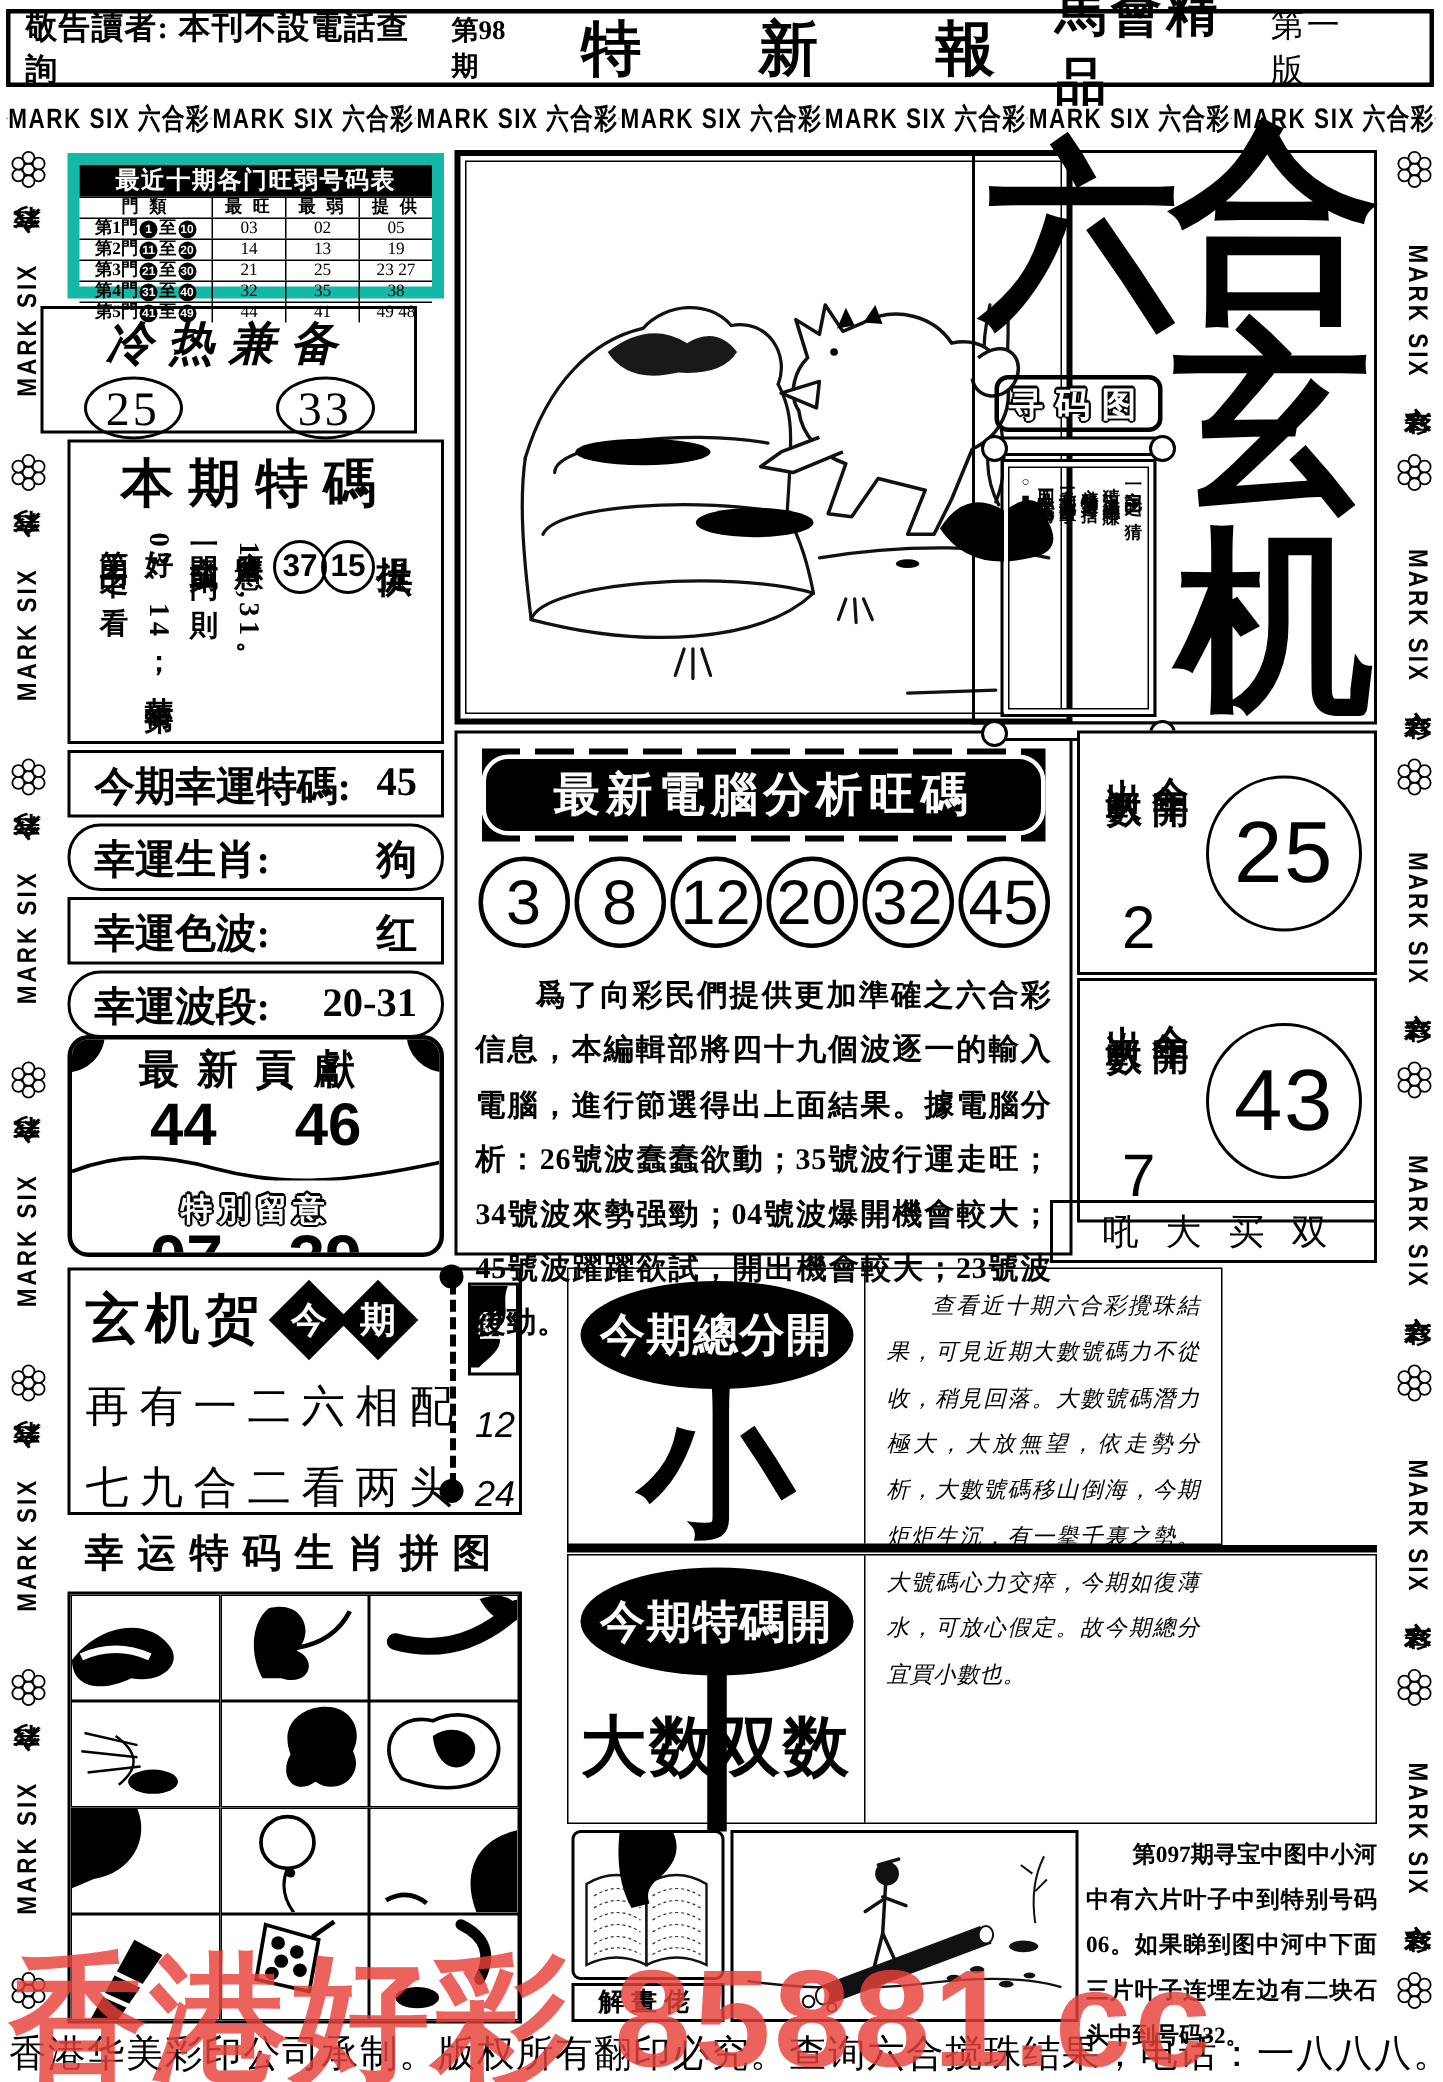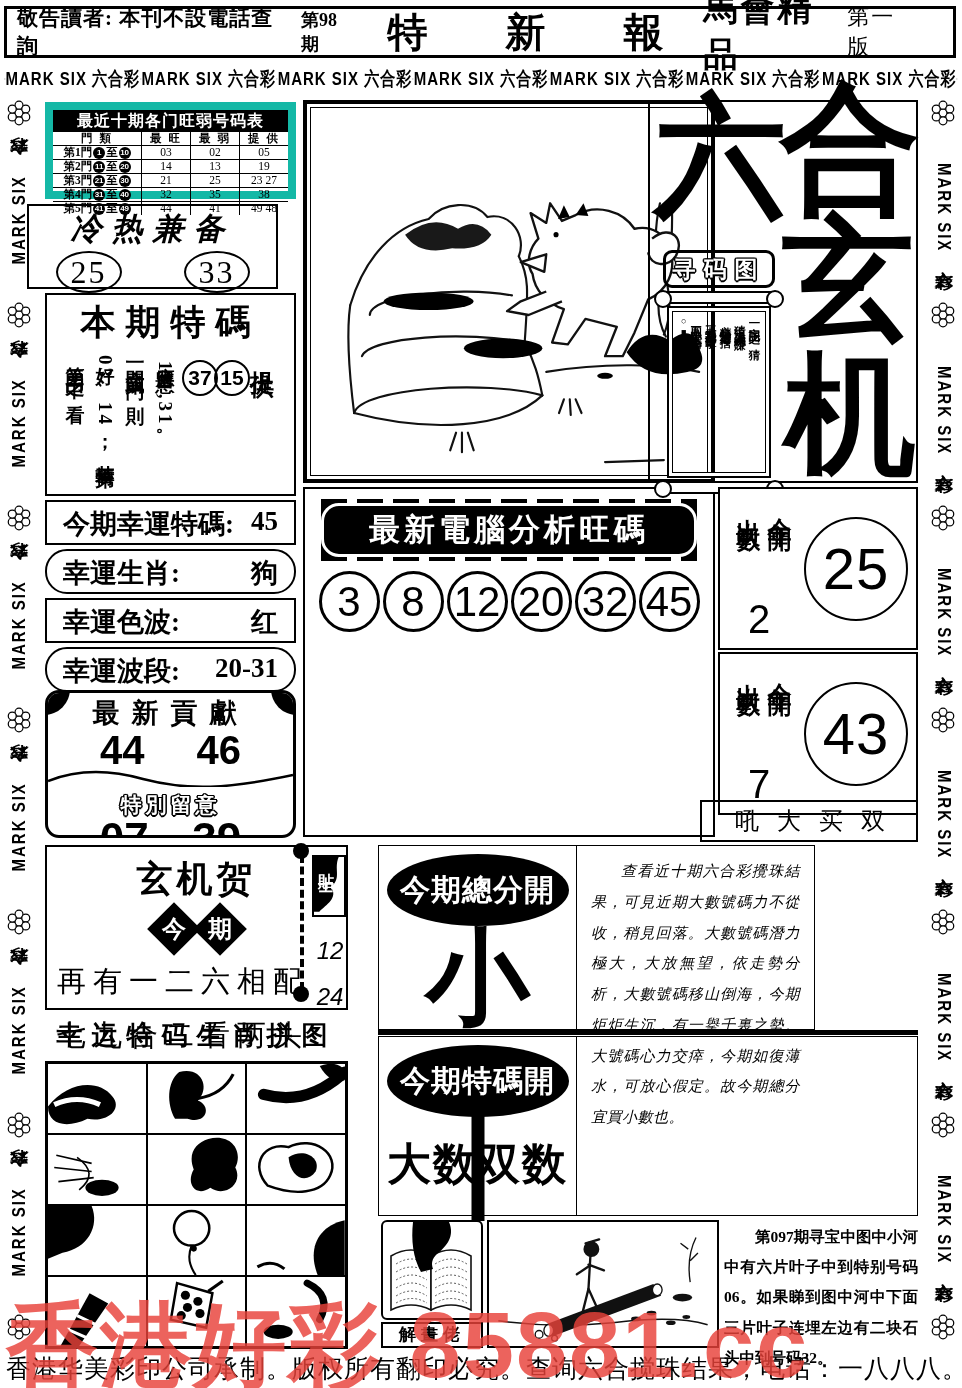--- a/index.html
+++ b/index.html
@@ -75,21 +75,21 @@
   .ct-title { font-size:27px; font-weight:bold; letter-spacing:12px; margin-top:2px; }
   .ct-nums { display:flex; justify-content:space-around; padding:0 26px; font-size:40px;
     font-weight:bold; line-height:0.95; font-family:"Liberation Sans",sans-serif; }
   .ct-note { font-size:21px; font-weight:bold; letter-spacing:4px; color:#fff;
     text-shadow:-1.5px 0 #000,1.5px 0 #000,0 -1.5px #000,0 1.5px #000,-1px -1px #000,1px 1px #000,-1px 1px #000,1px -1px #000; }
   .ct-note2 { display:flex; justify-content:space-around; padding:0 30px; font-size:44px;
     font-weight:bold; line-height:0.9; font-family:"Liberation Sans",sans-serif; }
 
   
   .mystery { left:45px; top:845px; width:303px; height:165px; border:2px solid #000; padding:8px 10px; }
-  .my-titlerow { display:flex; align-items:center; gap:6px;flex-direction:column; }
+  .my-titlerow { display:flex; align-items:center; gap:6px; }
   .my-title { font-size:36px; font-weight:900; letter-spacing:4px; }
   .diamond { width:38px; height:38px; background:#000; transform:rotate(45deg); display:inline-flex;
     align-items:center; justify-content:center; margin:0 4px; }
   .diamond span { transform:rotate(-45deg); color:#fff; font-size:24px; font-weight:bold; }
   .my-line { font-size:29px; letter-spacing:7px; margin-top:14px; white-space:nowrap; }
   .dash-line { left:300px; top:855px; height:135px; border-left:4px dashed #000; }
   .dash-line:before, .dash-line:after { content:""; position:absolute; left:-11px; width:16px; height:16px;
     background:#000; border-radius:50%; }
   .dash-line:before { top:-12px; } .dash-line:after { bottom:-12px; }
   .tip-block { left:312px; top:855px; width:34px; height:62px; border:2px solid #000; overflow:hidden; }
@@ -675,20 +675,21 @@
       <div class="banner">最新電腦分析旺碼</div>
     </div>
     <div class="num-row" id="cpNums">
         <div class="num-circle">3</div>
         <div class="num-circle">8</div>
         <div class="num-circle">12</div>
         <div class="num-circle">20</div>
         <div class="num-circle">32</div>
         <div class="num-circle">45</div>
       </div>
+    <p class="cp-body">爲了向彩民們提供更加準確之六合彩信息，本編輯部將四十九個波逐一的輸入電腦，進行節選得出上面結果。據電腦分析：26號波蠢蠢欲動；35號波行運走旺；34號波來勢强勁；04號波爆開機會較大；45號波躍躍欲試，開出機會較大；23號波後勁。</p>
   </div>
 
   <div class="abs mast">
     <span class="bigchar" style="left:4px; top:-10px; font-size:132px;">六</span>
     <span class="bigchar" style="right:-4px; top:-22px; font-size:140px;">合</span>
     <span class="bigchar" style="right:2px; top:112px; font-size:132px;">玄</span>
     <span class="bigchar" style="right:0px; top:248px; font-size:132px;">机</span>
     <div class="scroll">
       <div class="scr-title">寻码图</div>
       <div class="roller"></div>

